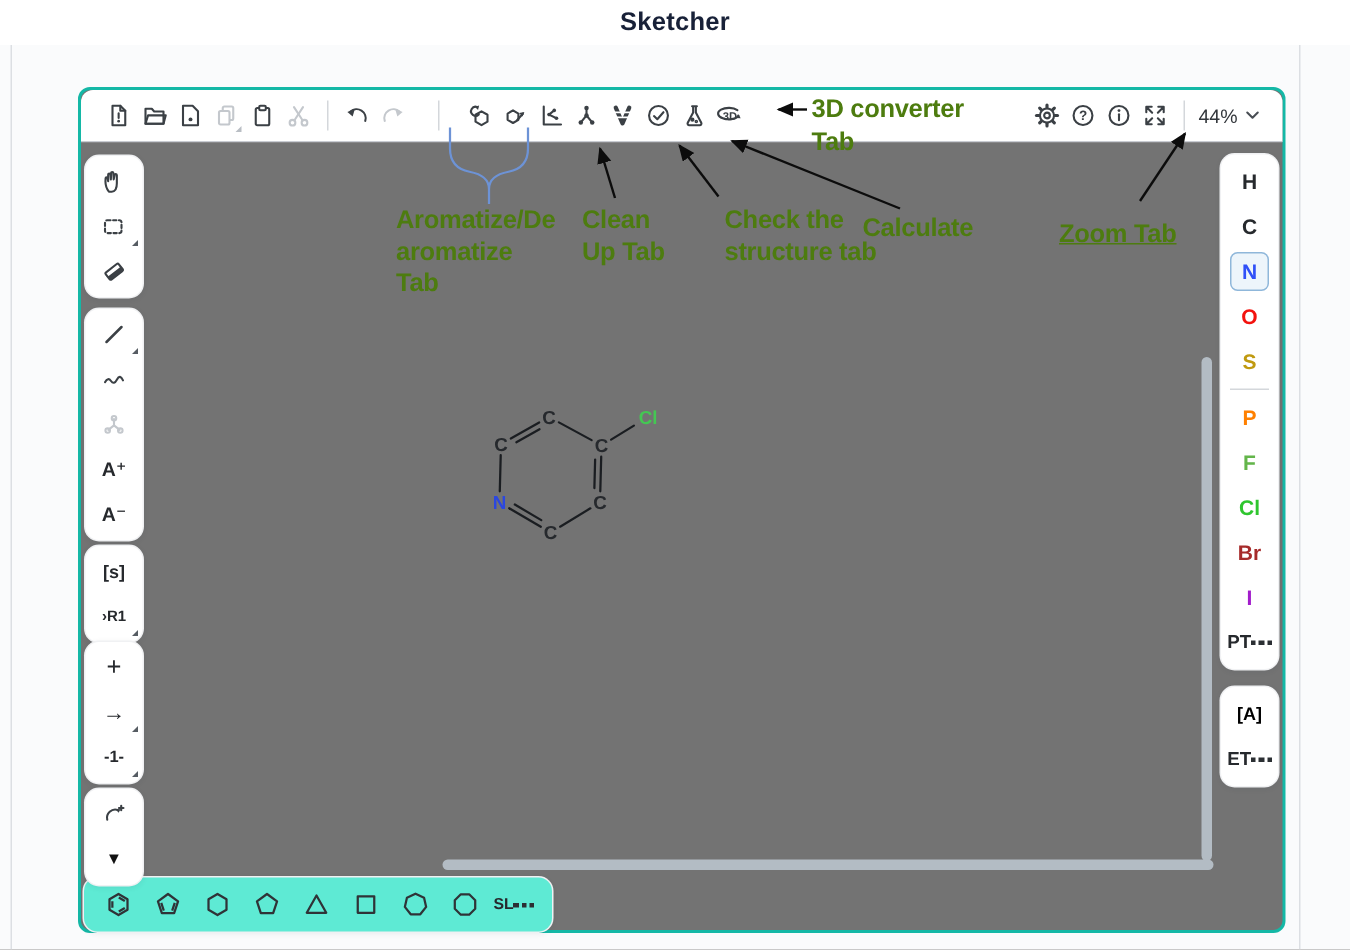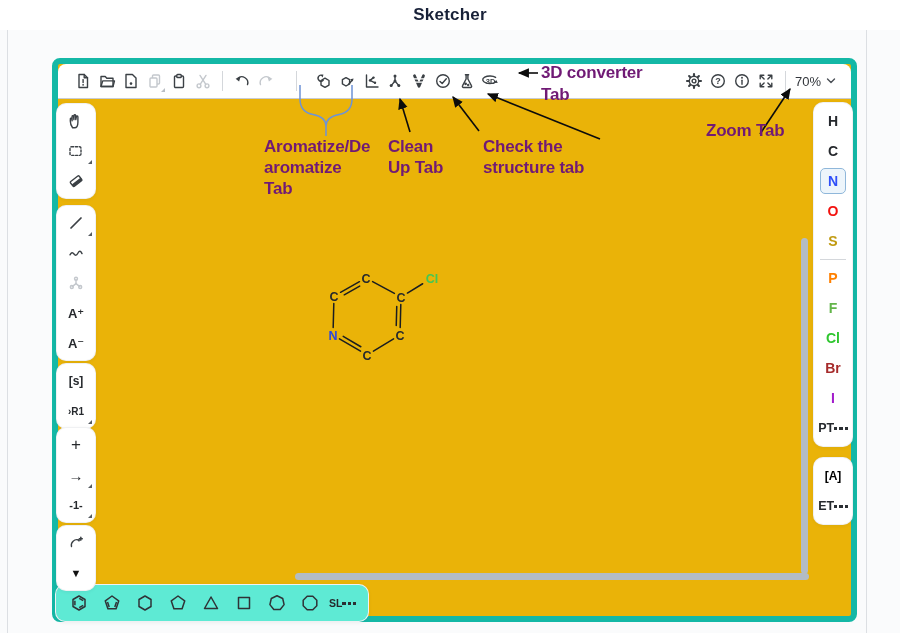--- a/index.html
+++ b/index.html
@@ -4,21 +4,21 @@
 <style>
   html,body{margin:0;padding:0;}
   body{width:900px;height:633px;position:relative;font-family:"Liberation Sans","DejaVu Sans",sans-serif;background:#fff;overflow:hidden;}
   .page{position:absolute;inset:0;background:#fafbfc;}
   .title-strip{position:absolute;left:0;top:0;width:900px;height:30px;background:#fff;display:flex;align-items:center;justify-content:center;}
   .page-title{font-size:17px;font-weight:700;color:#182138;letter-spacing:.2px;}
   .side-border-l{position:absolute;left:7px;top:28px;bottom:0;width:1px;background:#dcdfe3;}
   .side-border-r{position:absolute;left:866px;top:28px;bottom:0;width:1px;background:#dcdfe3;}
 
   
-  .sketcher{position:absolute;left:52px;top:58px;width:805px;height:564px;background:#eab308;border:6px solid #14b8a6;border-radius:8px;box-sizing:border-box;}
+  .sketcher{position:absolute;left:52px;top:58px;width:805px;height:564px;background:#737373;border:2px solid #14b8a6;border-radius:8px;box-sizing:border-box;}
   .toolbar{height:35px;border-bottom:1px solid #c9ccd2;border-radius:8px 8px 0 0;background:#fff;display:flex;align-items:center;padding:0 13px;box-sizing:border-box;}
   .tb-spacer{flex:1;}
   .tb-divider{width:1px;height:20px;background:#d4d7db;margin:0 7px;}
   .tb-divider.wide{margin:0 14px 0 18px;}
   .tbtn{width:24px;height:26px;display:flex;align-items:center;justify-content:center;position:relative;cursor:pointer;}
   .tbtn svg{display:block;}
   .ic{stroke:#3b4045;fill:none;stroke-width:1.4;stroke-linecap:round;stroke-linejoin:round;}
   .ic .fill{fill:#3b4045;stroke:none;}
   .disabled .ic{stroke:#c4c8cd;}
   .disabled .ic .fill{fill:#c4c8cd;}
@@ -45,21 +45,21 @@
   .tpl{width:33px;height:32px;display:flex;align-items:center;justify-content:center;cursor:pointer;}
   .tpl svg{display:block;}
   .tp{stroke:#2f3337;fill:none;stroke-width:1.5;stroke-linejoin:round;}
 
   
   .vscroll{position:absolute;left:801px;top:238px;width:7px;height:336px;background:#b3bcc4;border-radius:4px;}
   .hscroll{position:absolute;left:295px;top:573px;width:514px;height:7px;background:#b3bcc4;border-radius:4px;}
 
   
   .overlay{position:absolute;left:0;top:0;width:900px;height:633px;pointer-events:none;}
-  .ann{position:absolute;font-weight:700;font-size:17px;line-height:21px;letter-spacing:-.2px;color:#701a75;white-space:nowrap;}
+  .ann{position:absolute;font-weight:700;font-size:17px;line-height:21px;letter-spacing:-.2px;color:#4d7c0f;white-space:nowrap;}
   .ann div{display:block;}
   .ann.threed{line-height:22px;}
   .bond{stroke:#1a1d21;stroke-width:1.5;stroke-linecap:round;}
   .atom-label{font-size:12.5px;font-weight:600;font-family:"Liberation Sans",sans-serif;text-anchor:middle;}
   .expand-more{font-size:11px;color:#111;}
 </style>
 </head>
 <body>
 
 <div class="page"></div>
@@ -229,21 +229,21 @@
     <div class="tbtn">
       <svg width="18" height="18" viewBox="0 0 18 18" class="ic">
         <path d="M11.2,3.2 h3.6 v3.6 M14.5,3.5 L10.9,7.1 M6.8,14.8 H3.2 V11.2 M3.5,14.5 L7.1,10.9"></path>
         <path d="M3.2,6.8 V3.2 h3.6 M3.5,3.5 L7.1,7.1 M14.8,11.2 v3.6 h-3.6 M14.5,14.5 L10.9,10.9"></path>
       </svg>
     </div>
 
     <div class="tb-divider"></div>
 
     <div class="zoom-ctl">
-      <span>70%</span>
+      <span>44%</span>
       <svg width="10" height="8" viewBox="0 0 10 8">
         <polyline points="1.5,2 5,5.5 8.5,2" fill="none" stroke="#4a4f55" stroke-width="1.4" stroke-linecap="round" stroke-linejoin="round"></polyline>
       </svg>
     </div>
   </div>
 
   <div style="position:absolute;left:1px;top:36px;right:1px;bottom:1px;border-radius:0 0 8px 8px;"></div>
 </div>
 
 <div class="vscroll"></div>
@@ -498,20 +498,21 @@
 </div>
 <div class="ann" style="left:388px;top:136px;z-index:51;">
   <div>Clean</div>
   <div>Up Tab</div>
 </div>
 <div class="ann" style="left:458px;top:136px;z-index:51;margin-left:25px;">
   <div>Check the</div>
   <div>structure tab</div>
 </div>
 <div class="ann" style="left:575px;top:141px;z-index:51;">
+  <div>Calculate</div>
 </div>
 <div class="ann threed" style="left:541px;top:62px;z-index:51;">
   <div>3D converter</div>
   <div>Tab</div>
 </div>
-<div class="ann" style="left:706px;top:120px;z-index:51;">
+<div class="ann" style="left:706px;top:145px;z-index:51;text-decoration:underline;">
   <div>Zoom Tab</div>
 </div>
 
 </body></html>

